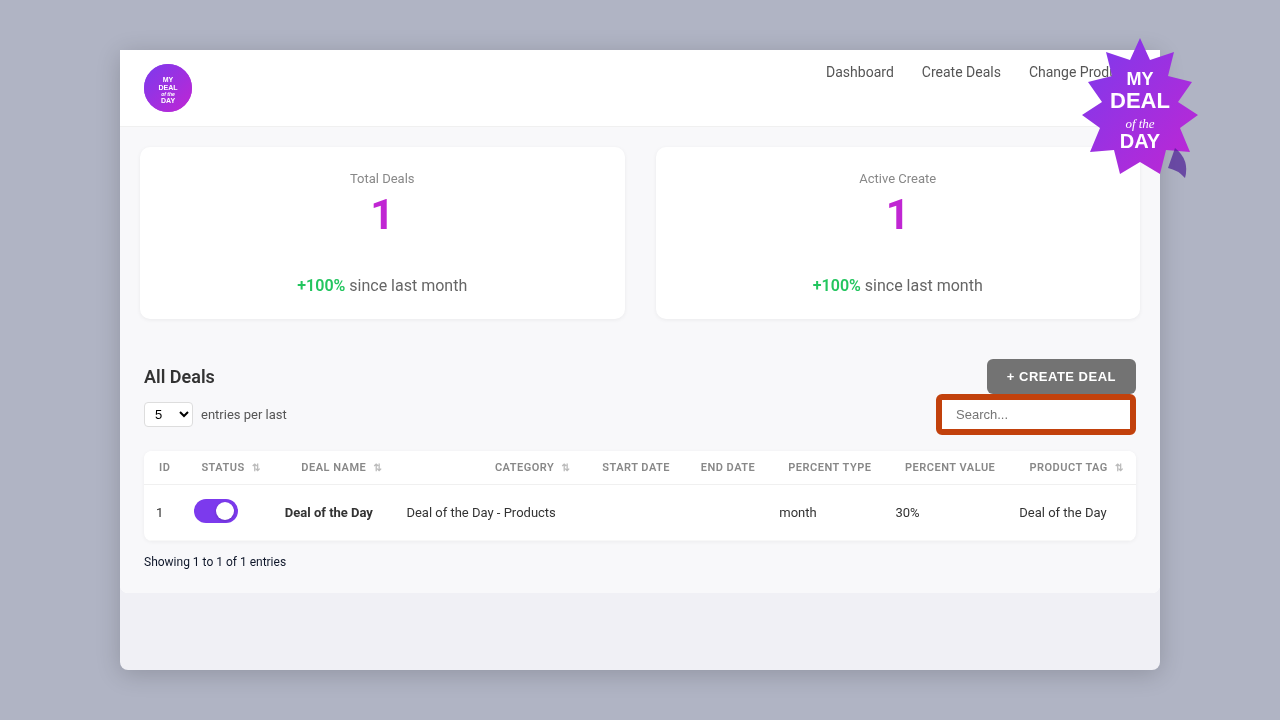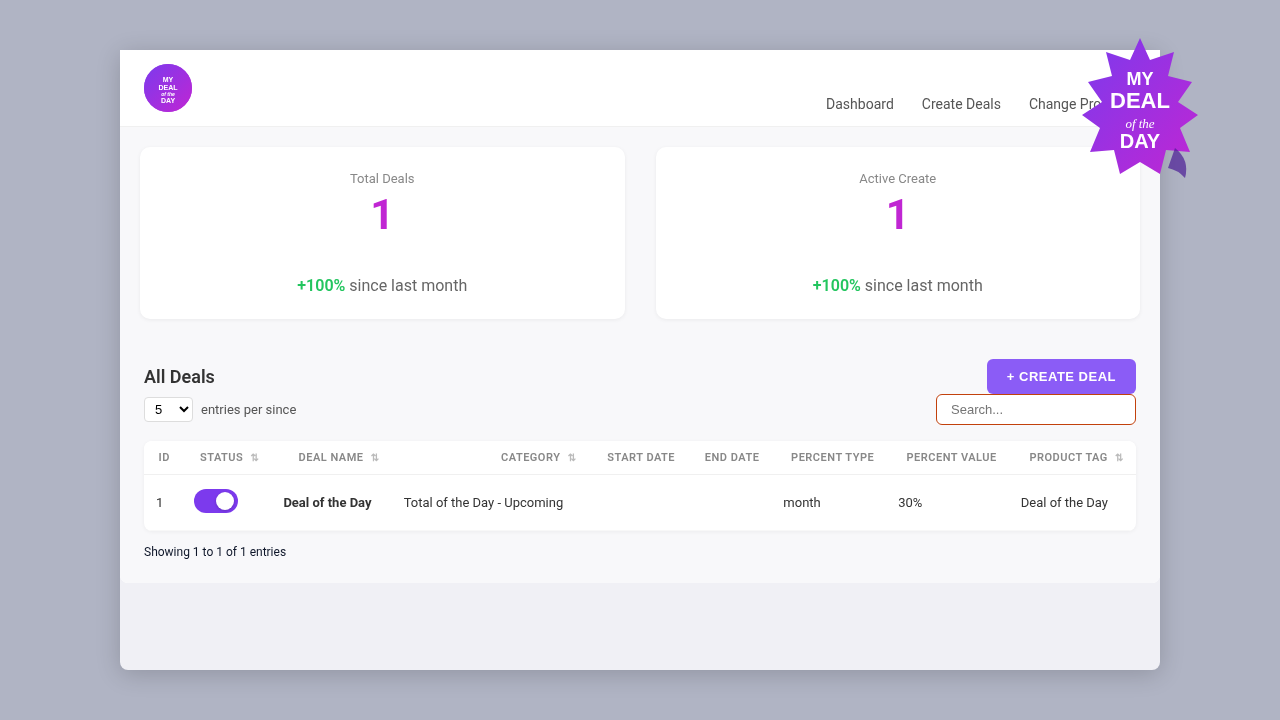--- a/index.html
+++ b/index.html
@@ -51,21 +51,21 @@
     .main-content {
       background: #fff;
       border-radius: 0 0 8px 8px;
       padding: 0;
       overflow: hidden;
     }
 
     
     .nav-bar {
       display: flex;
-      align-items: flex-end;
+      align-items: flex-start;
       justify-content: space-between;
       padding: 14px 24px;
       background: #fff;
       border-bottom: 1px solid #f0f0f0;
     }
 
     .nav-logo {
       width: 48px;
       height: 48px;
       border-radius: 50%;
@@ -147,21 +147,21 @@
       justify-content: space-between;
     }
 
     .deals-title {
       font-size: 18px;
       font-weight: 600;
       color: #333;
     }
 
     .create-deal-btn {
-      background: #8b5cf6;
+      background: #737373;
       color: white;
       border: none;
       border-radius: 6px;
       padding: 10px 20px;
       font-size: 13px;
       font-weight: 600;
       cursor: pointer;
       letter-spacing: 0.5px;
     }
 
@@ -183,21 +183,21 @@
     .entries-select {
       border: 1px solid #ddd;
       border-radius: 4px;
       padding: 3px 6px;
       font-size: 13px;
       background: #fff;
       cursor: pointer;
     }
 
     .search-input {
-      border: 1px solid #c2410c;
+      border: 6px solid #c2410c;
       border-radius: 6px;
       padding: 7px 14px;
       font-size: 13px;
       color: #888;
       width: 200px;
       background: #fff;
     }
 
     
     .deals-table {
@@ -357,21 +357,21 @@
         <button class="create-deal-btn">+ CREATE DEAL</button>
       </div>
 
       <div class="table-controls">
         <div class="entries-control">
           <select class="entries-select">
             <option>5</option>
             <option>10</option>
             <option>25</option>
           </select>
-          <span>entries per since</span>
+          <span>entries per last</span>
         </div>
         <input class="search-input" type="text" placeholder="Search..." style="">
       </div>
 
       <table class="deals-table">
         <thead>
           <tr>
             <th>
               <span>ID</span>
             </th>
@@ -405,21 +405,21 @@
             </th>
           </tr>
         </thead>
         <tbody>
           <tr>
             <td>1</td>
             <td>
               <div class="toggle-switch"></div>
             </td>
             <td class="deal-name-cell">Deal of the Day</td>
-            <td>Total of the Day - Upcoming</td>
+            <td>Deal of the Day - Products</td>
             <td></td>
             <td></td>
             <td>month</td>
             <td>30%</td>
             <td>Deal of the Day</td>
           </tr>
         </tbody>
       </table>
 
       <div class="showing-text">Showing 1 to 1 of 1 entries</div>

